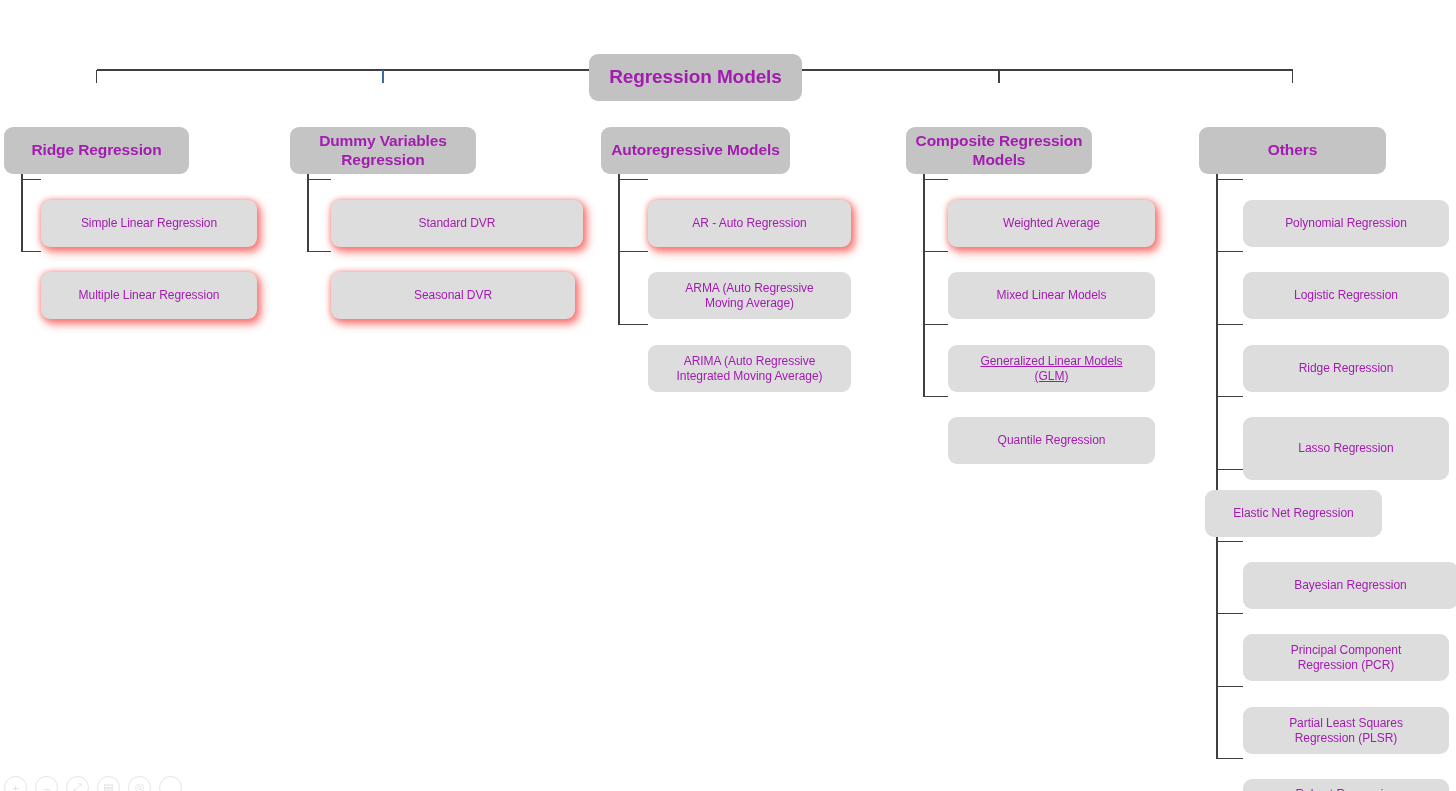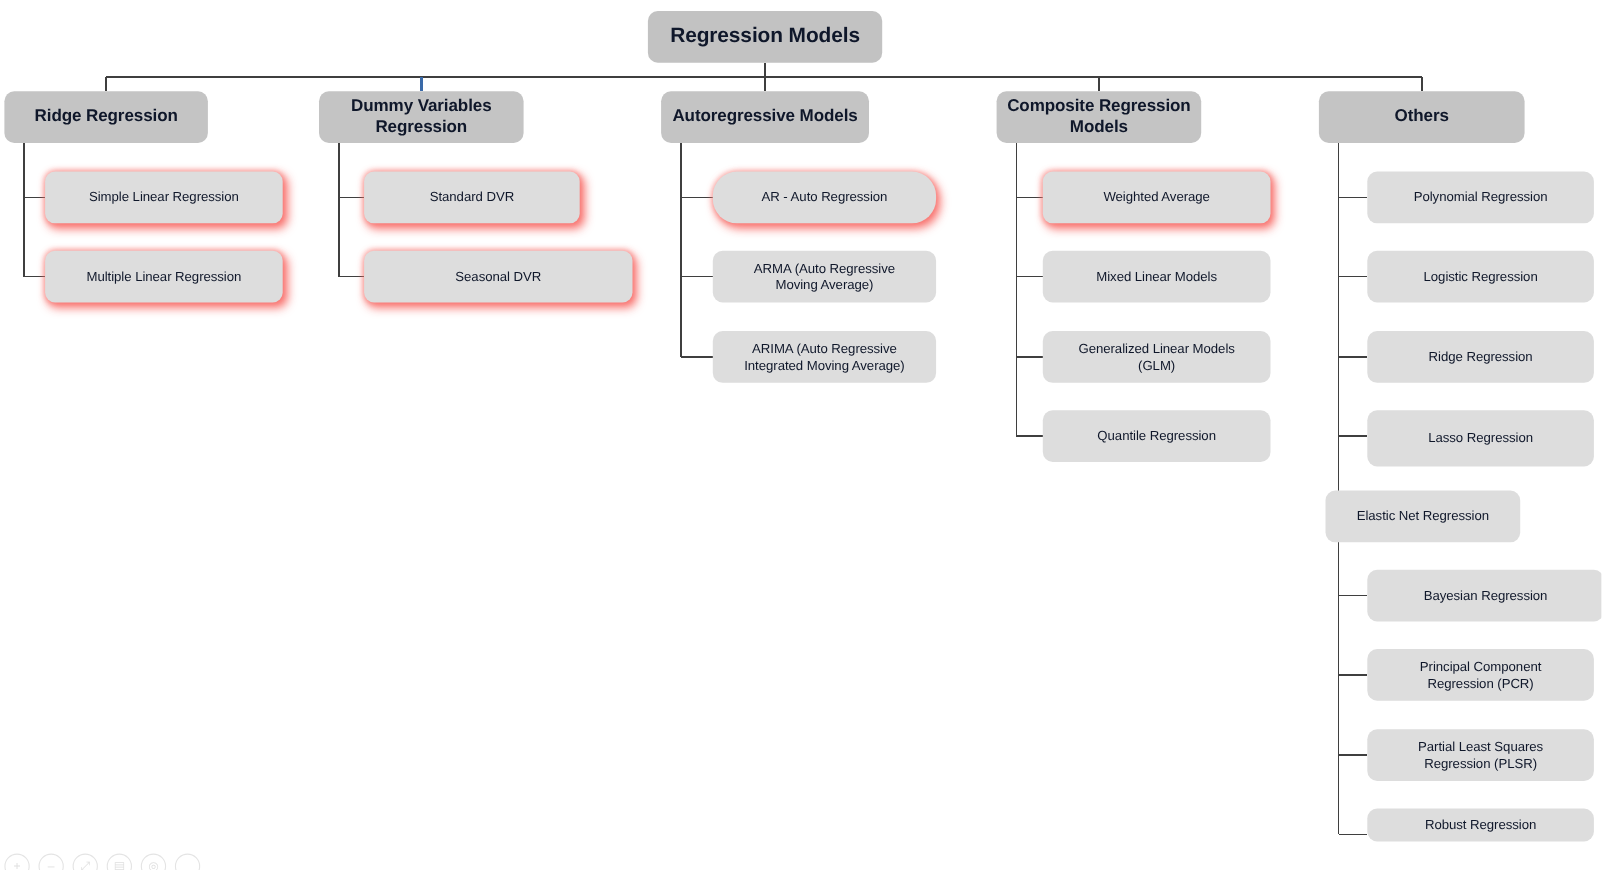--- a/index.html
+++ b/index.html
@@ -26,24 +26,25 @@
     pointer-events: none;
   }
   .node {
     position: absolute;
     box-sizing: border-box;
     display: flex;
     align-items: center;
     justify-content: center;
     text-align: center;
     border-radius: 9px;
-    color: #0f172a;
+    color: #a21caf;
     line-height: 1.18;
     padding: 2px 8px;
     white-space: pre-line;
+    margin-top: 44px;
   }
   .node.root {
     background: #c2c2c2;
     font-weight: bold;
     font-size: 19px;
     letter-spacing: -0.1px;
   }
   .node.branch {
     background: #c4c4c4;
     font-weight: bold;
@@ -121,40 +122,40 @@
       <line x1="1217" y1="758.5" x2="1243" y2="758.5" stroke="#3f3f3f" stroke-width="1.4" shape-rendering="crispEdges"></line>
     </svg>
 
   <div id="nodes">
       <div class="node root" style="left: 589px; top: 10px; width: 213px; height: 47px;">Regression Models</div>
       <div class="node branch" style="left: 4px; top: 83px; width: 185px; height: 47px;">Ridge Regression</div>
       <div class="node leaf glow" style="left: 41px; top: 156px; width: 216px; height: 47px;">Simple Linear Regression</div>
       <div class="node leaf glow" style="left: 41px; top: 228px; width: 216px; height: 47px;">Multiple Linear Regression</div>
       <div class="node branch" style="left: 290px; top: 83px; width: 186px; height: 47px;">Dummy Variables
 Regression</div>
-      <div class="node leaf glow" style="left: 331px; top: 156px; width: 196px; height: 47px; text-align: center;">Standard DVR</div>
+      <div class="node leaf glow" style="left: 331px; top: 156px; width: 252px; height: 47px; text-align: center;">Standard DVR</div>
       <div class="node leaf glow" style="left: 331px; top: 228px; width: 244px; height: 47px;">Seasonal DVR</div>
       <div class="node branch" style="left: 601px; top: 83px; width: 189px; height: 47px;">Autoregressive Models</div>
-      <div class="node leaf glow" style="left: 648px; top: 156px; width: 203px; height: 47px; border-radius: 22px;">AR - Auto Regression</div>
+      <div class="node leaf glow" style="left: 648px; top: 156px; width: 203px; height: 47px;">AR - Auto Regression</div>
       <div class="node leaf" style="left: 648px; top: 228px; width: 203px; height: 47px;">ARMA (Auto Regressive
 Moving Average)</div>
       <div class="node leaf" style="left: 648px; top: 301px; width: 203px; height: 47px;">ARIMA (Auto Regressive
 Integrated Moving Average)</div>
       <div class="node branch" style="left: 906px; top: 83px; width: 186px; height: 47px;">Composite Regression
 Models</div>
       <div class="node leaf glow" style="left: 948px; top: 156px; width: 207px; height: 47px;">Weighted Average</div>
       <div class="node leaf" style="left: 948px; top: 228px; width: 207px; height: 47px;">Mixed Linear Models</div>
-      <div class="node leaf" style="left: 948px; top: 301px; width: 207px; height: 47px;">Generalized Linear Models
+      <div class="node leaf" style="left: 948px; top: 301px; width: 207px; height: 47px; text-decoration: underline;">Generalized Linear Models
 (GLM)</div>
       <div class="node leaf" style="left: 948px; top: 373px; width: 207px; height: 47px;">Quantile Regression</div>
       <div class="node branch" style="left: 1199px; top: 83px; width: 187px; height: 47px;">Others</div>
       <div class="node leaf" style="left: 1243px; top: 156px; width: 206px; height: 47px;">Polynomial Regression</div>
       <div class="node leaf" style="left: 1243px; top: 228px; width: 206px; height: 47px;">Logistic Regression</div>
       <div class="node leaf" style="left: 1243px; top: 301px; width: 206px; height: 47px;">Ridge Regression</div>
-      <div class="node leaf" style="left: 1243px; top: 373px; width: 206px; height: 51px;">Lasso Regression</div>
+      <div class="node leaf" style="left: 1243px; top: 373px; width: 206px; height: 63px;">Lasso Regression</div>
       <div class="node leaf" style="left: 1205px; top: 446px; width: 177px; height: 47px;">Elastic Net Regression</div>
       <div class="node leaf" style="left: 1243px; top: 518px; width: 215px; height: 47px;">Bayesian Regression</div>
       <div class="node leaf" style="left: 1243px; top: 590px; width: 206px; height: 47px;">Principal Component
 Regression (PCR)</div>
       <div class="node leaf" style="left: 1243px; top: 663px; width: 206px; height: 47px;">Partial Least Squares
 Regression (PLSR)</div>
       <div class="node leaf" style="left: 1243px; top: 735px; width: 206px; height: 30px;">Robust Regression</div>
     </div>
 
   <div id="bottom-toolbar">

